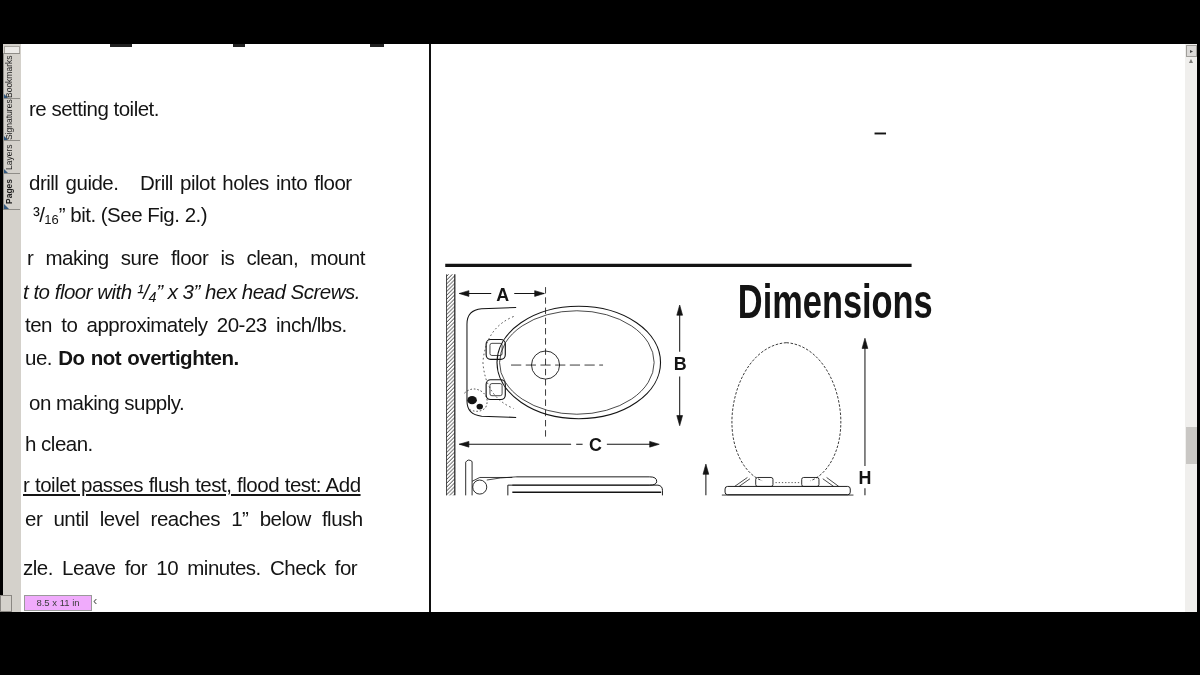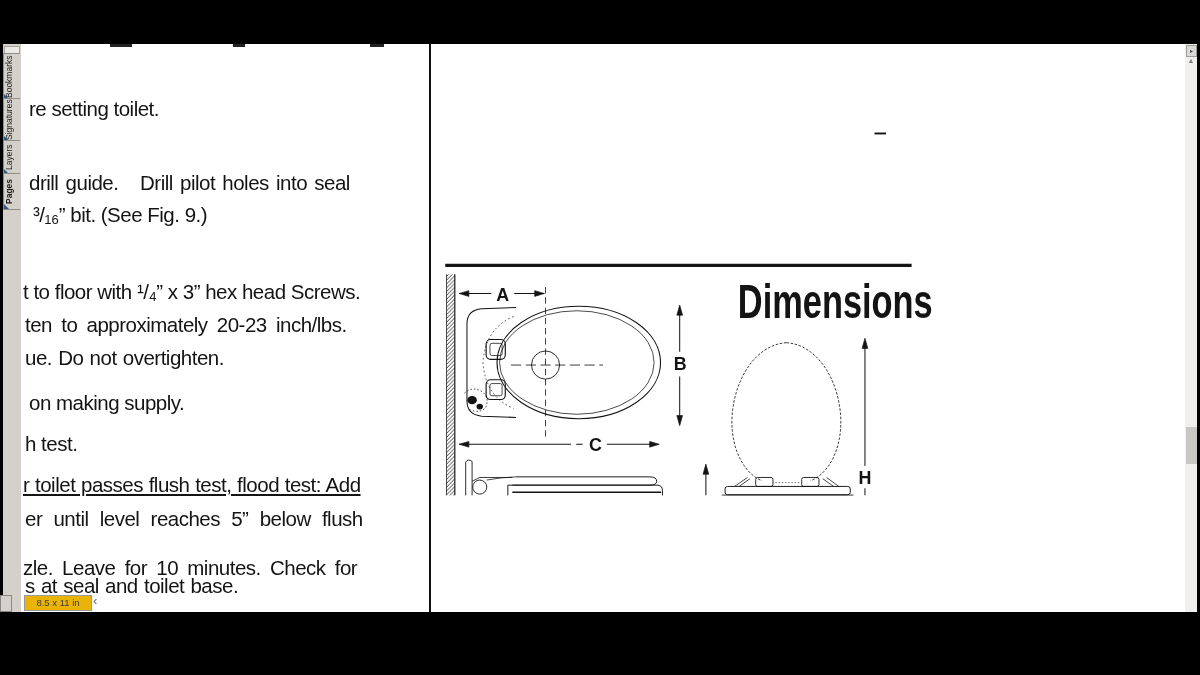--- a/index.html
+++ b/index.html
@@ -19,35 +19,35 @@
   .vtab{position:absolute;left:0;width:16px;background:#d4d1cb;border:1px solid #8f8d88;border-left:none;
         writing-mode:vertical-rl;transform:rotate(180deg);
         font-size:8.5px;letter-spacing:0px;color:#1c1c1c;text-align:center;overflow:hidden;}
   .vtab .notch{position:absolute;right:0;top:0;width:0;height:0;border-right:5px solid #33597f;border-bottom:5px solid transparent;}
   .vtab.active{font-weight:bold;}
 
   
   #doc{position:absolute;left:21px;top:44px;width:1176px;height:568px;background:#fff;overflow:hidden;}
   #text-column{position:absolute;left:0;top:0;width:408px;height:568px;}
   .tline{position:absolute;white-space:pre;font-size:20.5px;letter-spacing:-0.5px;color:#141414;line-height:24px;}
-  .tline .b{font-weight:normal;text-align:right;}
+  .tline .b{font-weight:bold;text-align:right;}
   #col-divider{position:absolute;left:408px;top:0;width:2px;height:568px;background:#111;}
   .topmark{position:absolute;top:0;height:3px;background:#222;}
 
   #diagram-svg{position:absolute;left:407px;top:0;}
   #diagram-svg text{font-family:"Liberation Sans",sans-serif;}
 
   
   #vscroll{position:absolute;left:1185px;top:44px;width:12px;height:568px;background:#f0efed;z-index:4;}
   #vscroll-corner{position:absolute;left:1px;top:1px;width:9px;height:10px;background:#dcdad8;border:1px solid #a09e9a;font-size:6px;line-height:10px;text-align:center;color:#444;}
   #vscroll-up{position:absolute;left:0;top:13px;width:12px;text-align:center;font-size:7px;color:#7d7b78;}
   #vscroll-thumb{position:absolute;left:0.5px;top:383px;width:11px;height:37px;background:#c9c7c4;}
 
   
-  #page-size-chip{position:absolute;left:24px;top:595px;width:66px;height:14px;background:#eab308;border:1px solid #9a9a9a;
+  #page-size-chip{position:absolute;left:24px;top:595px;width:66px;height:14px;background:#f0abfc;border:1px solid #9a9a9a;
     font-size:9.5px;line-height:14px;text-align:center;color:#3c3c3c;z-index:9;}
   #hscroll-left{position:absolute;left:93px;top:593px;font-size:13px;color:#666;z-index:9;}
   #corner-box{position:absolute;left:0;top:595px;width:12px;height:17px;background:#d4d1cb;border:1px solid #8a8782;box-sizing:border-box;z-index:9;}
 </style>
 </head>
 <body>
 
 <div id="sidebar">
   <div id="panel-corner-btn"></div>
   <div class="vtab" style="top:9px;height:45px;"><span class="notch"></span><span>Bookmarks</span></div>
@@ -57,31 +57,31 @@
 </div>
 
 <div id="doc">
 
   <div class="topmark" style="left:89px;width:22px;"></div>
   <div class="topmark" style="left:212px;width:12px;"></div>
   <div class="topmark" style="left:349px;width:14px;"></div>
 
   <div id="text-column">
       <div class="tline" style="top: 53px; left: 8px; word-spacing: 0px;"><span>re setting toilet.</span></div>
-      <div class="tline" style="top: 127px; left: 8px; word-spacing: 2px;"><span>drill guide.   Drill pilot holes into seal</span></div>
-      <div class="tline" style="top: 159px; left: 12px; word-spacing: 0px;"><span>³/₁₆” bit. (See Fig. 9.)</span></div>
-      <div class="tline" style="top: 236px; left: 2px; word-spacing: 0px;"><span>t to floor with ¹/₄” x 3” hex head Screws.</span></div>
+      <div class="tline" style="top: 127px; left: 8px; word-spacing: 2px;"><span>drill guide.   Drill pilot holes into floor</span></div>
+      <div class="tline" style="top: 159px; left: 12px; word-spacing: 0px;"><span>³/₁₆” bit. (See Fig. 2.)</span></div>
+      <div class="tline" style="top: 202px; left: 6px; word-spacing: 7px;"><span>r making sure floor is clean, mount</span></div>
+      <div class="tline" style="top: 236px; left: 2px; word-spacing: 0px; font-style: italic;"><span>t to floor with ¹/₄” x 3” hex head Screws.</span></div>
       <div class="tline" style="top: 269px; left: 4px; word-spacing: 4px;"><span>ten to approximately 20-23 inch/lbs.</span></div>
       <div class="tline" style="top: 302px; left: 4px; word-spacing: 1px;"><span>ue. </span><span class="b">Do not overtighten.</span></div>
       <div class="tline" style="top: 347px; left: 8px; word-spacing: 0px;"><span>on making supply.</span></div>
-      <div class="tline" style="top: 388px; left: 4px; word-spacing: 0px;"><span>h test.</span></div>
+      <div class="tline" style="top: 388px; left: 4px; word-spacing: 0px;"><span>h clean.</span></div>
       <div class="tline" style="top: 429px; left: 2px; word-spacing: 0.5px; text-decoration: underline;"><span>r toilet passes flush test, flood test: Add</span></div>
-      <div class="tline" style="top: 463px; left: 4px; word-spacing: 6px;"><span>er until level reaches 5” below flush</span></div>
+      <div class="tline" style="top: 463px; left: 4px; word-spacing: 6px;"><span>er until level reaches 1” below flush</span></div>
       <div class="tline" style="top: 473px; left: 2px; word-spacing: 4px; margin-top: 39px;"><span>zle. Leave for 10 minutes. Check for</span></div>
-      <div class="tline" style="top: 530px; left: 4px; word-spacing: 1px;"><span>s at seal and toilet base.</span></div>
     </div>
   <div id="col-divider"></div>
 
   <svg id="diagram-svg" width="757" height="568" viewBox="428 44 1185 612">
     <defs>
       <pattern id="hatch" width="6" height="6" patternUnits="userSpaceOnUse">
         <path d="M0,6 L6,0" stroke="#222" stroke-width="1.4"></path>
       </pattern>
     </defs>
     <g fill="none" stroke="#141414">

